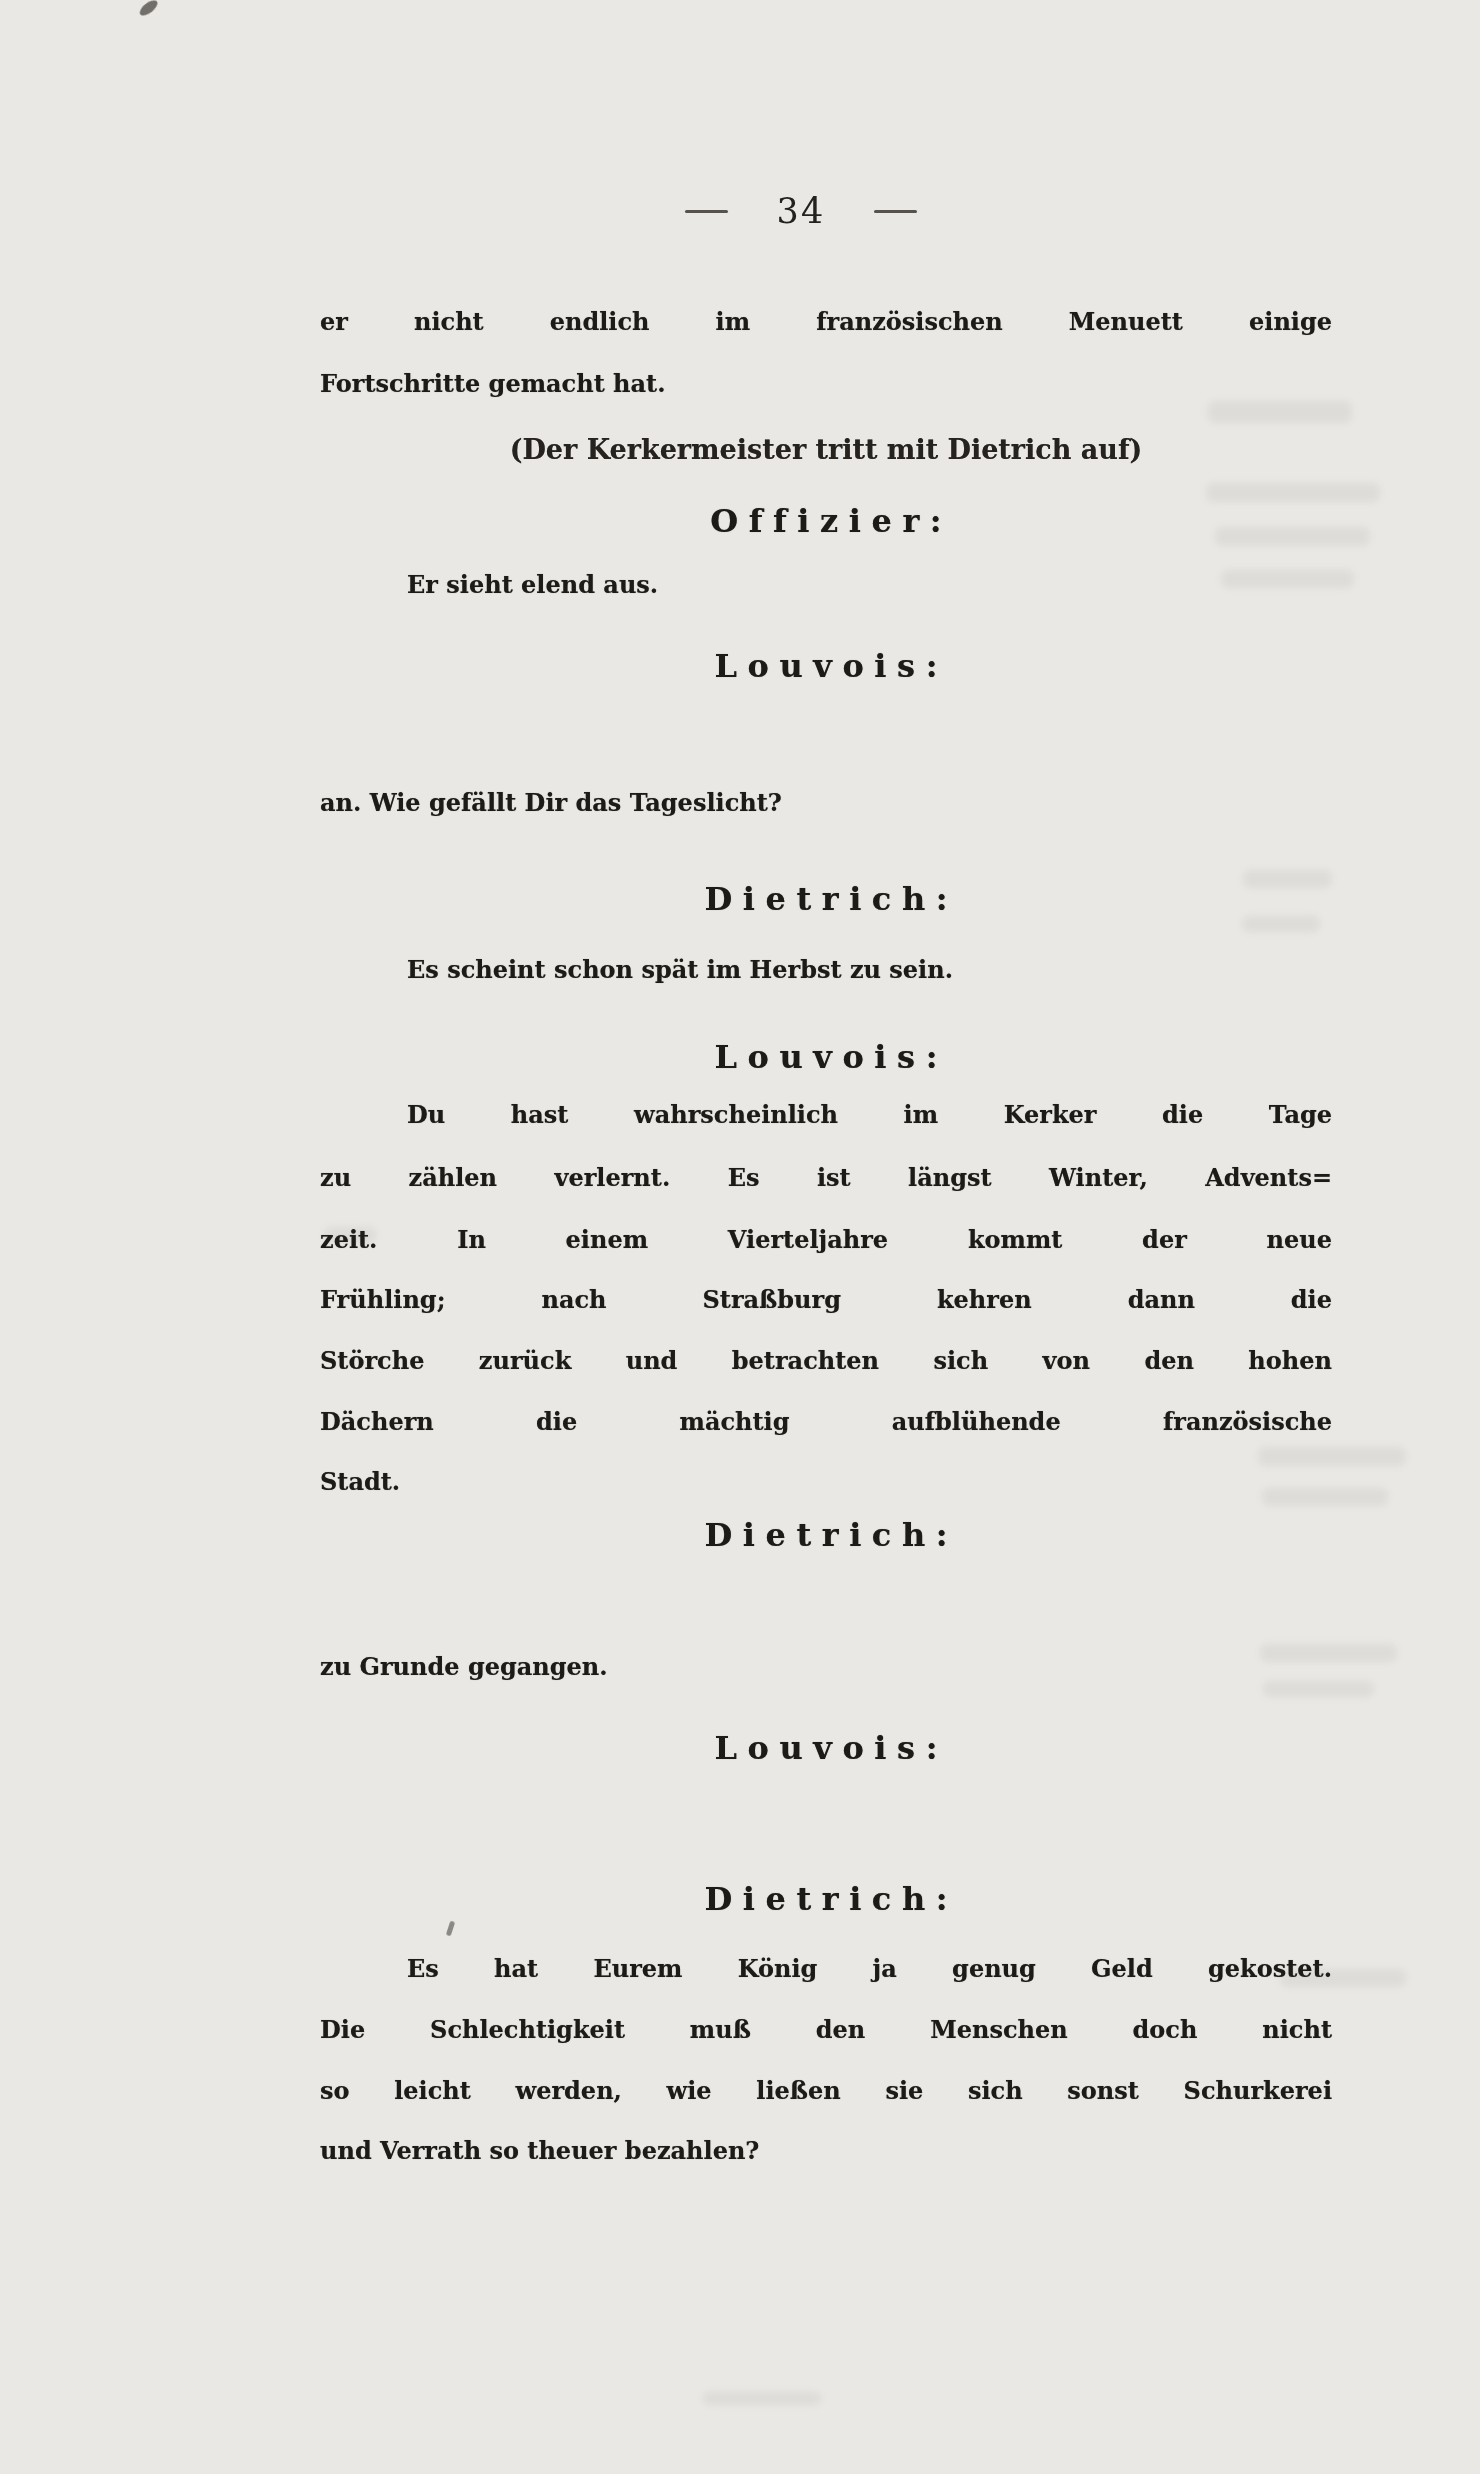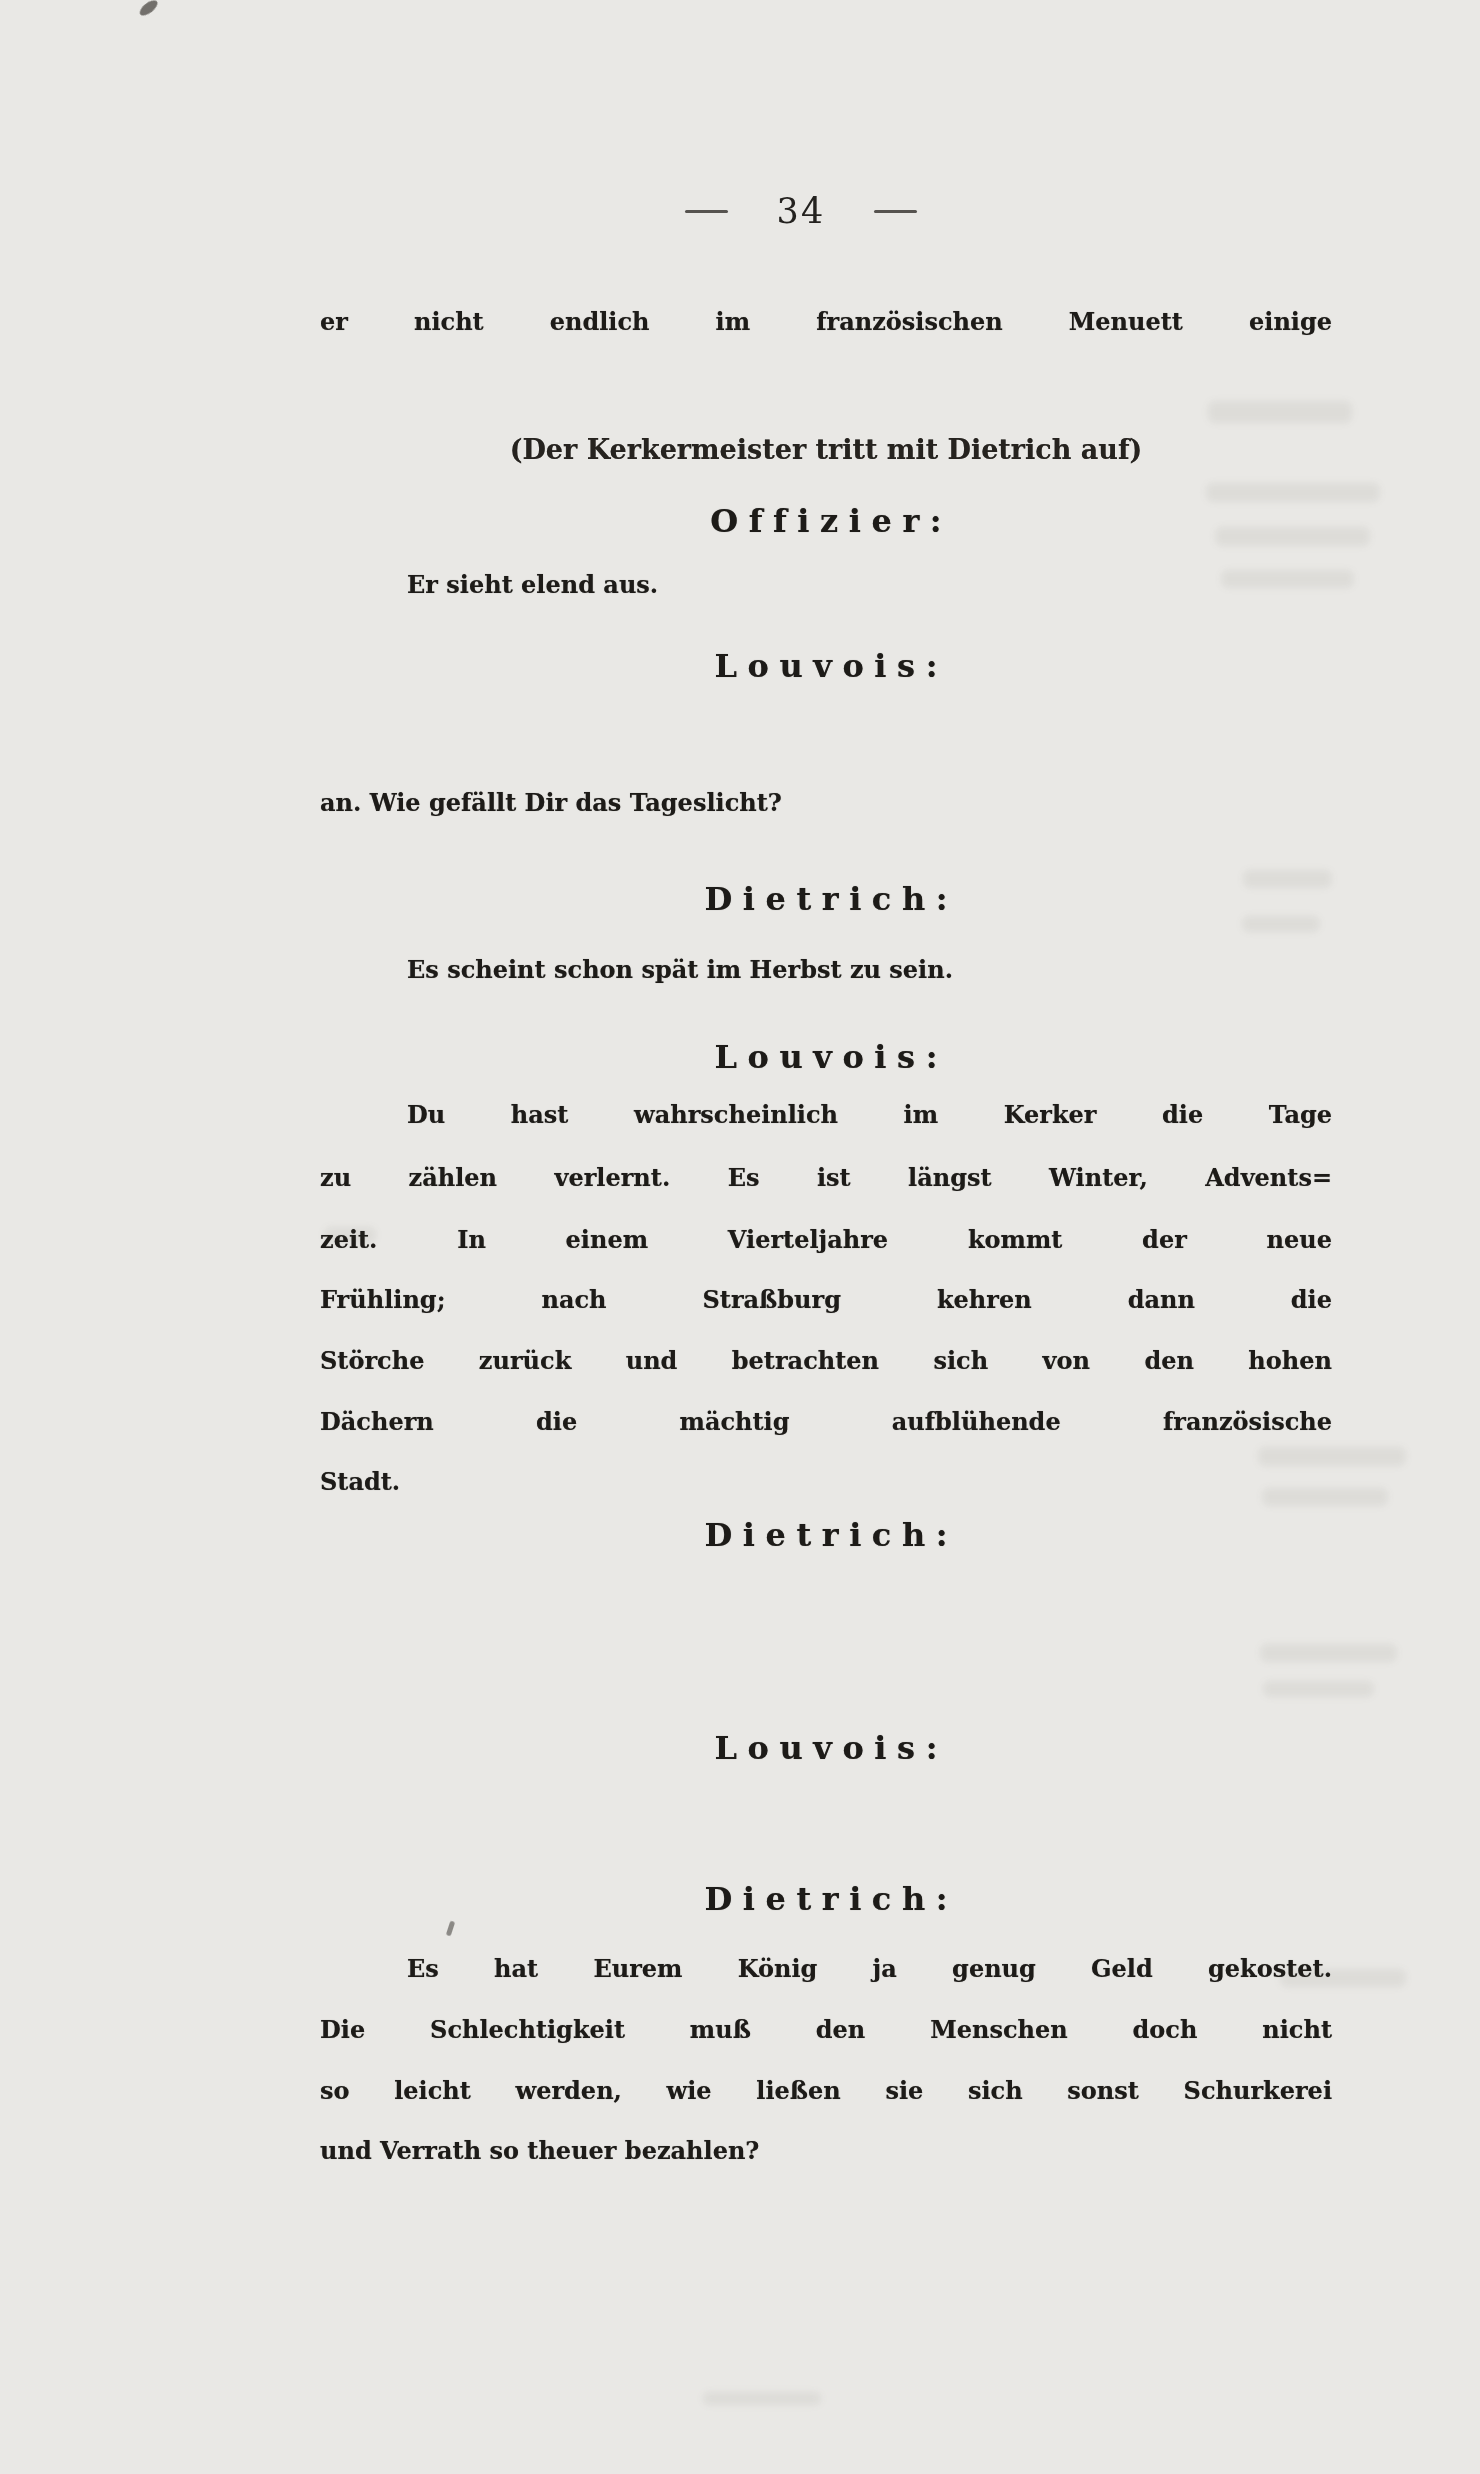--- a/index.html
+++ b/index.html
@@ -81,20 +81,21 @@
 
 <div class="page">
 
   <div class="pagehead">
     <span class="dash"></span>
     <span class="pageno">34</span>
     <span class="dash"></span>
   </div>
 
   <div class="line just" style="top:296px">er nicht endlich im französischen Menuett einige</div>
+  <div class="line left" style="top:358px">Fortschritte gemacht hat.</div>
 
   <div class="stage" style="top:431px">(Der Kerkermeister tritt mit Dietrich auf)</div>
 
   <div class="speaker" style="top:497px">Offizier:</div>
   <div class="line left indent" style="top:559px">Er sieht elend aus.</div>
 
   <div class="speaker" style="top:642px">Louvois:</div>
   <div class="line left" style="top:777px">an.  Wie gefällt Dir das Tageslicht?</div>
 
   <div class="speaker" style="top:875px">Dietrich:</div>
@@ -103,20 +104,21 @@
   <div class="speaker" style="top:1033px">Louvois:</div>
   <div class="line just indent" style="top:1089px">Du hast wahrscheinlich im Kerker die Tage</div>
   <div class="line just" style="top:1152px">zu zählen verlernt.  Es ist längst Winter, Advents=</div>
   <div class="line just" style="top:1214px">zeit.  In einem Vierteljahre kommt der neue</div>
   <div class="line just" style="top:1274px">Frühling;  nach Straßburg kehren dann die</div>
   <div class="line just" style="top:1396px">Dächern die mächtig aufblühende französische</div>
   <div class="line just" style="top:1335px">Störche zurück und betrachten sich von den hohen</div>
   <div class="line left" style="top:1456px">Stadt.</div>
 
   <div class="speaker" style="top:1511px">Dietrich:</div>
+  <div class="line left" style="top:1641px">zu Grunde gegangen.</div>
 
   <div class="speaker" style="top:1724px">Louvois:</div>
 
   <div class="speaker" style="top:1875px">Dietrich:</div>
   <div class="line just indent" style="top:1943px">Es hat Eurem König ja genug Geld gekostet.</div>
   <div class="line just" style="top:2004px">Die Schlechtigkeit muß den Menschen doch nicht</div>
   <div class="line just" style="top:2065px">so leicht werden, wie ließen sie sich sonst Schurkerei</div>
   <div class="line left" style="top:2125px">und Verrath so theuer bezahlen?</div>
 
   <div class="speck"></div>

